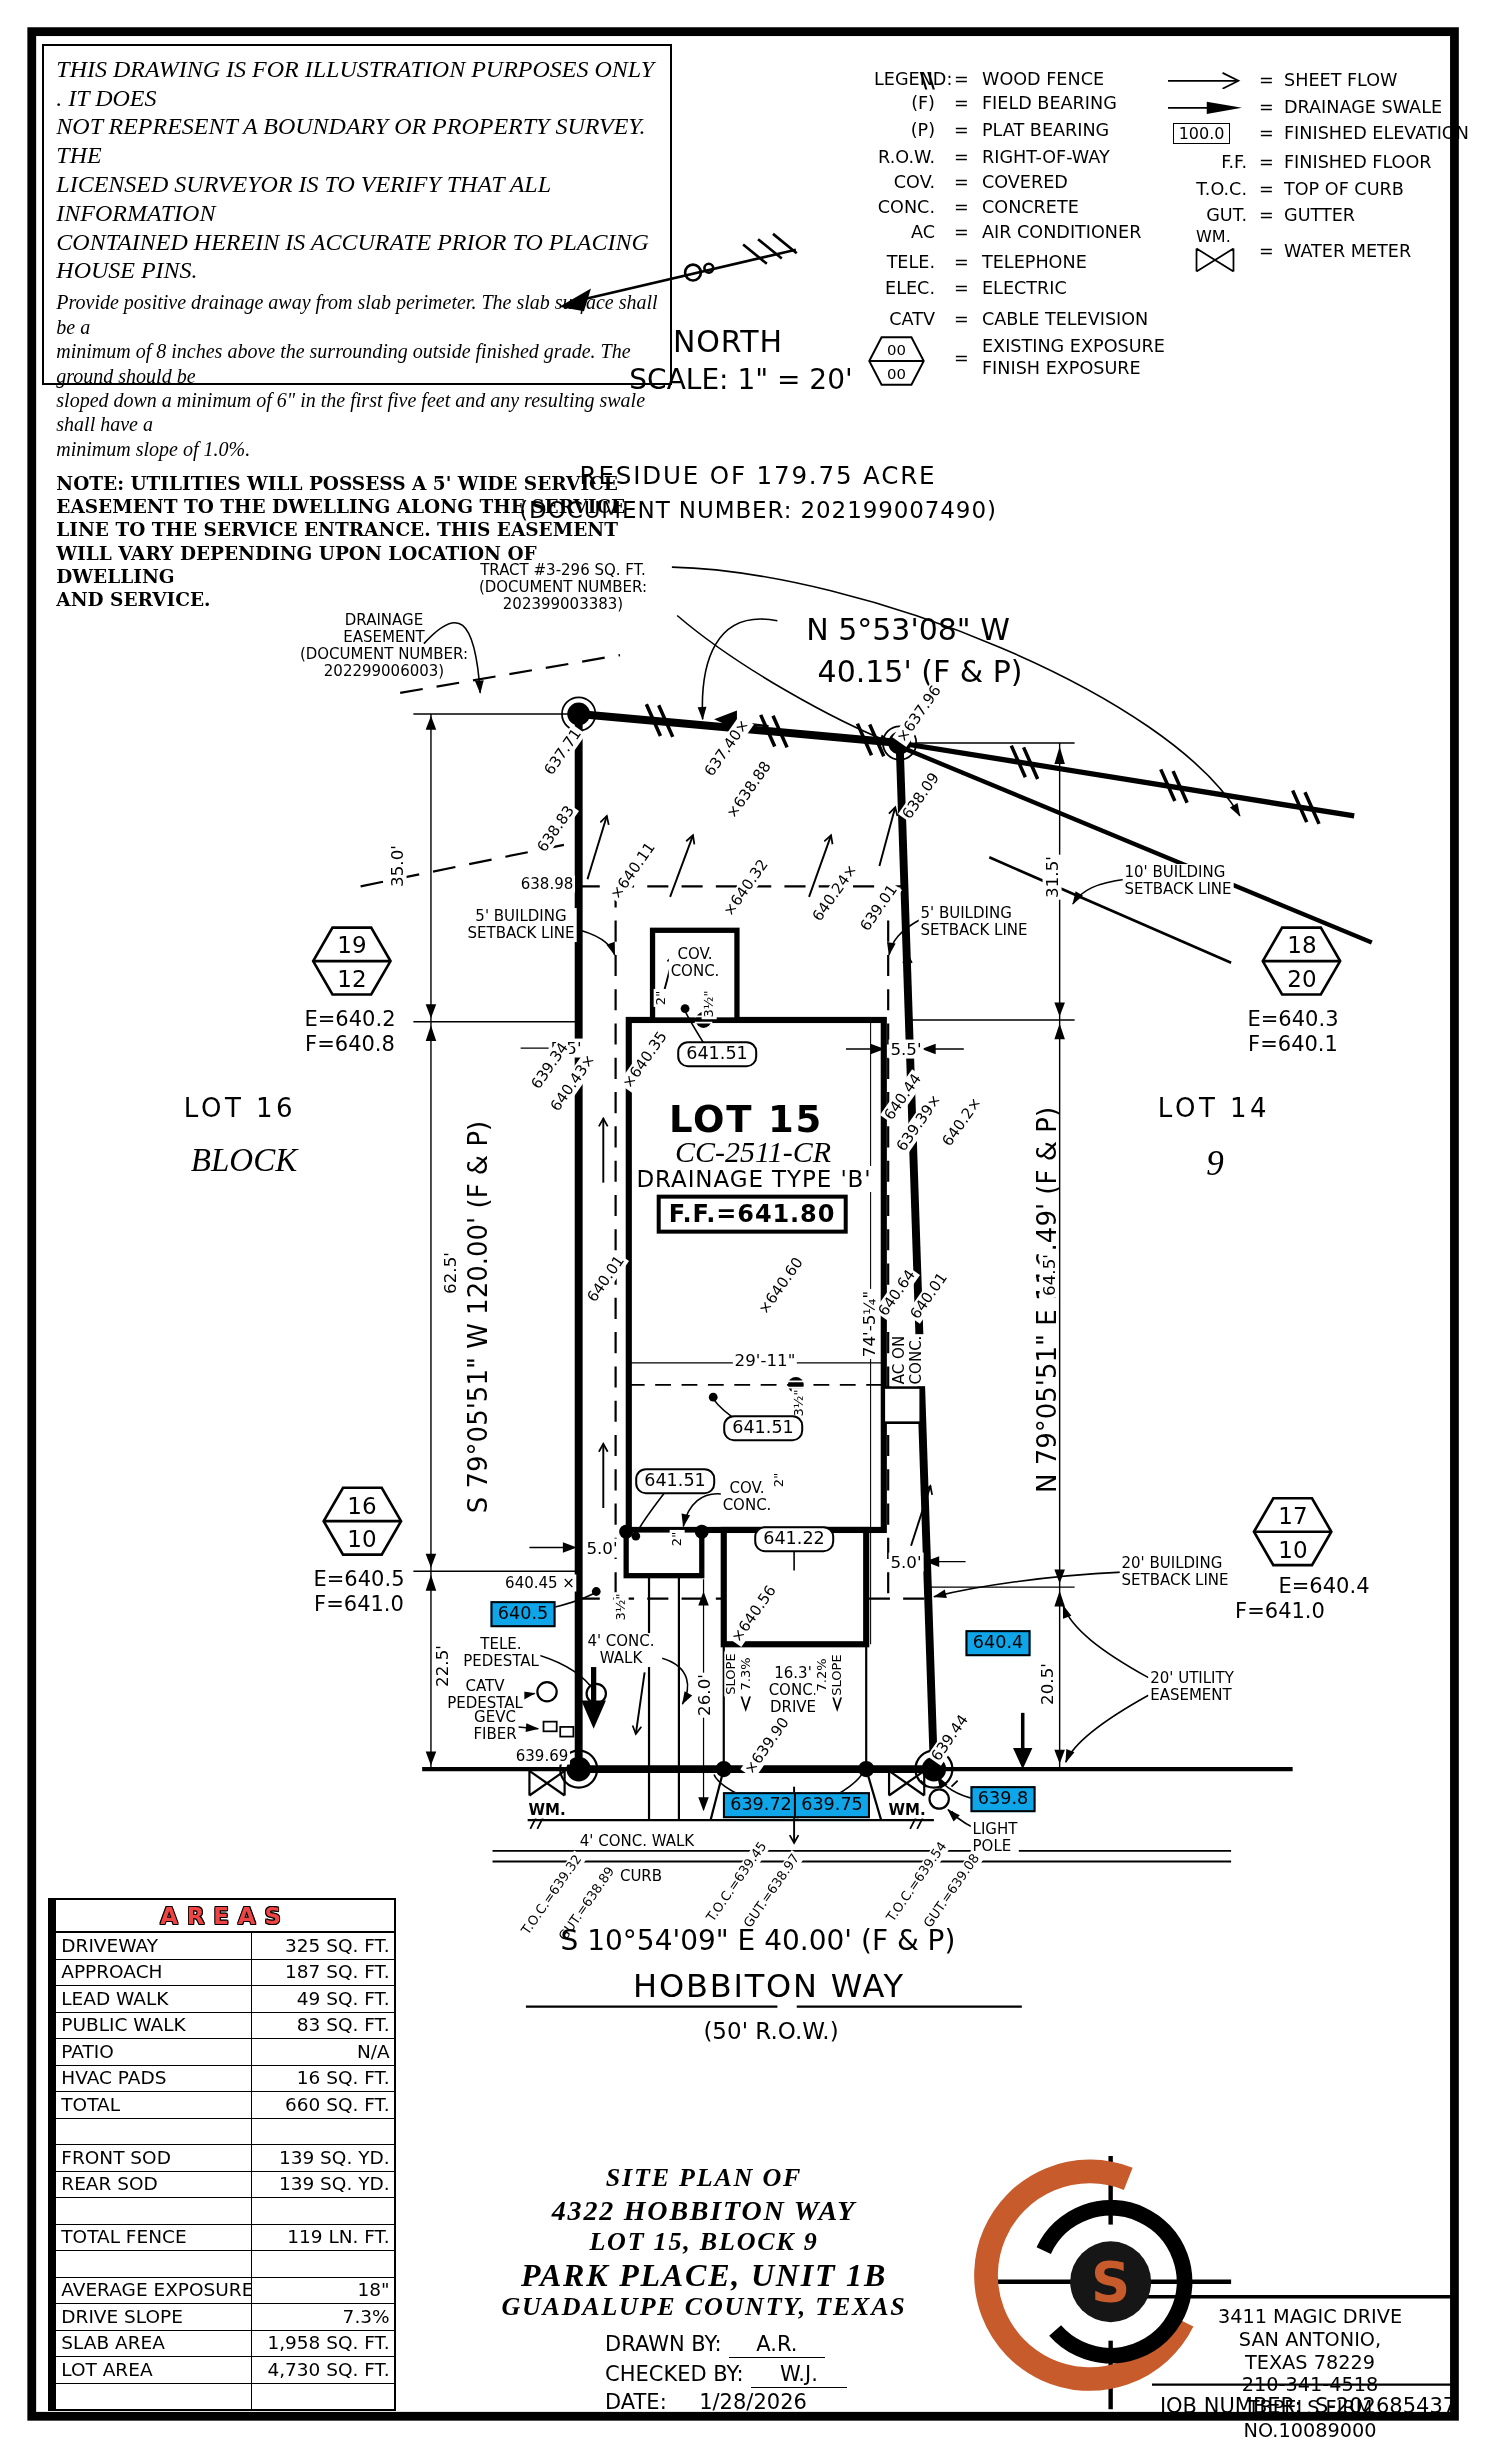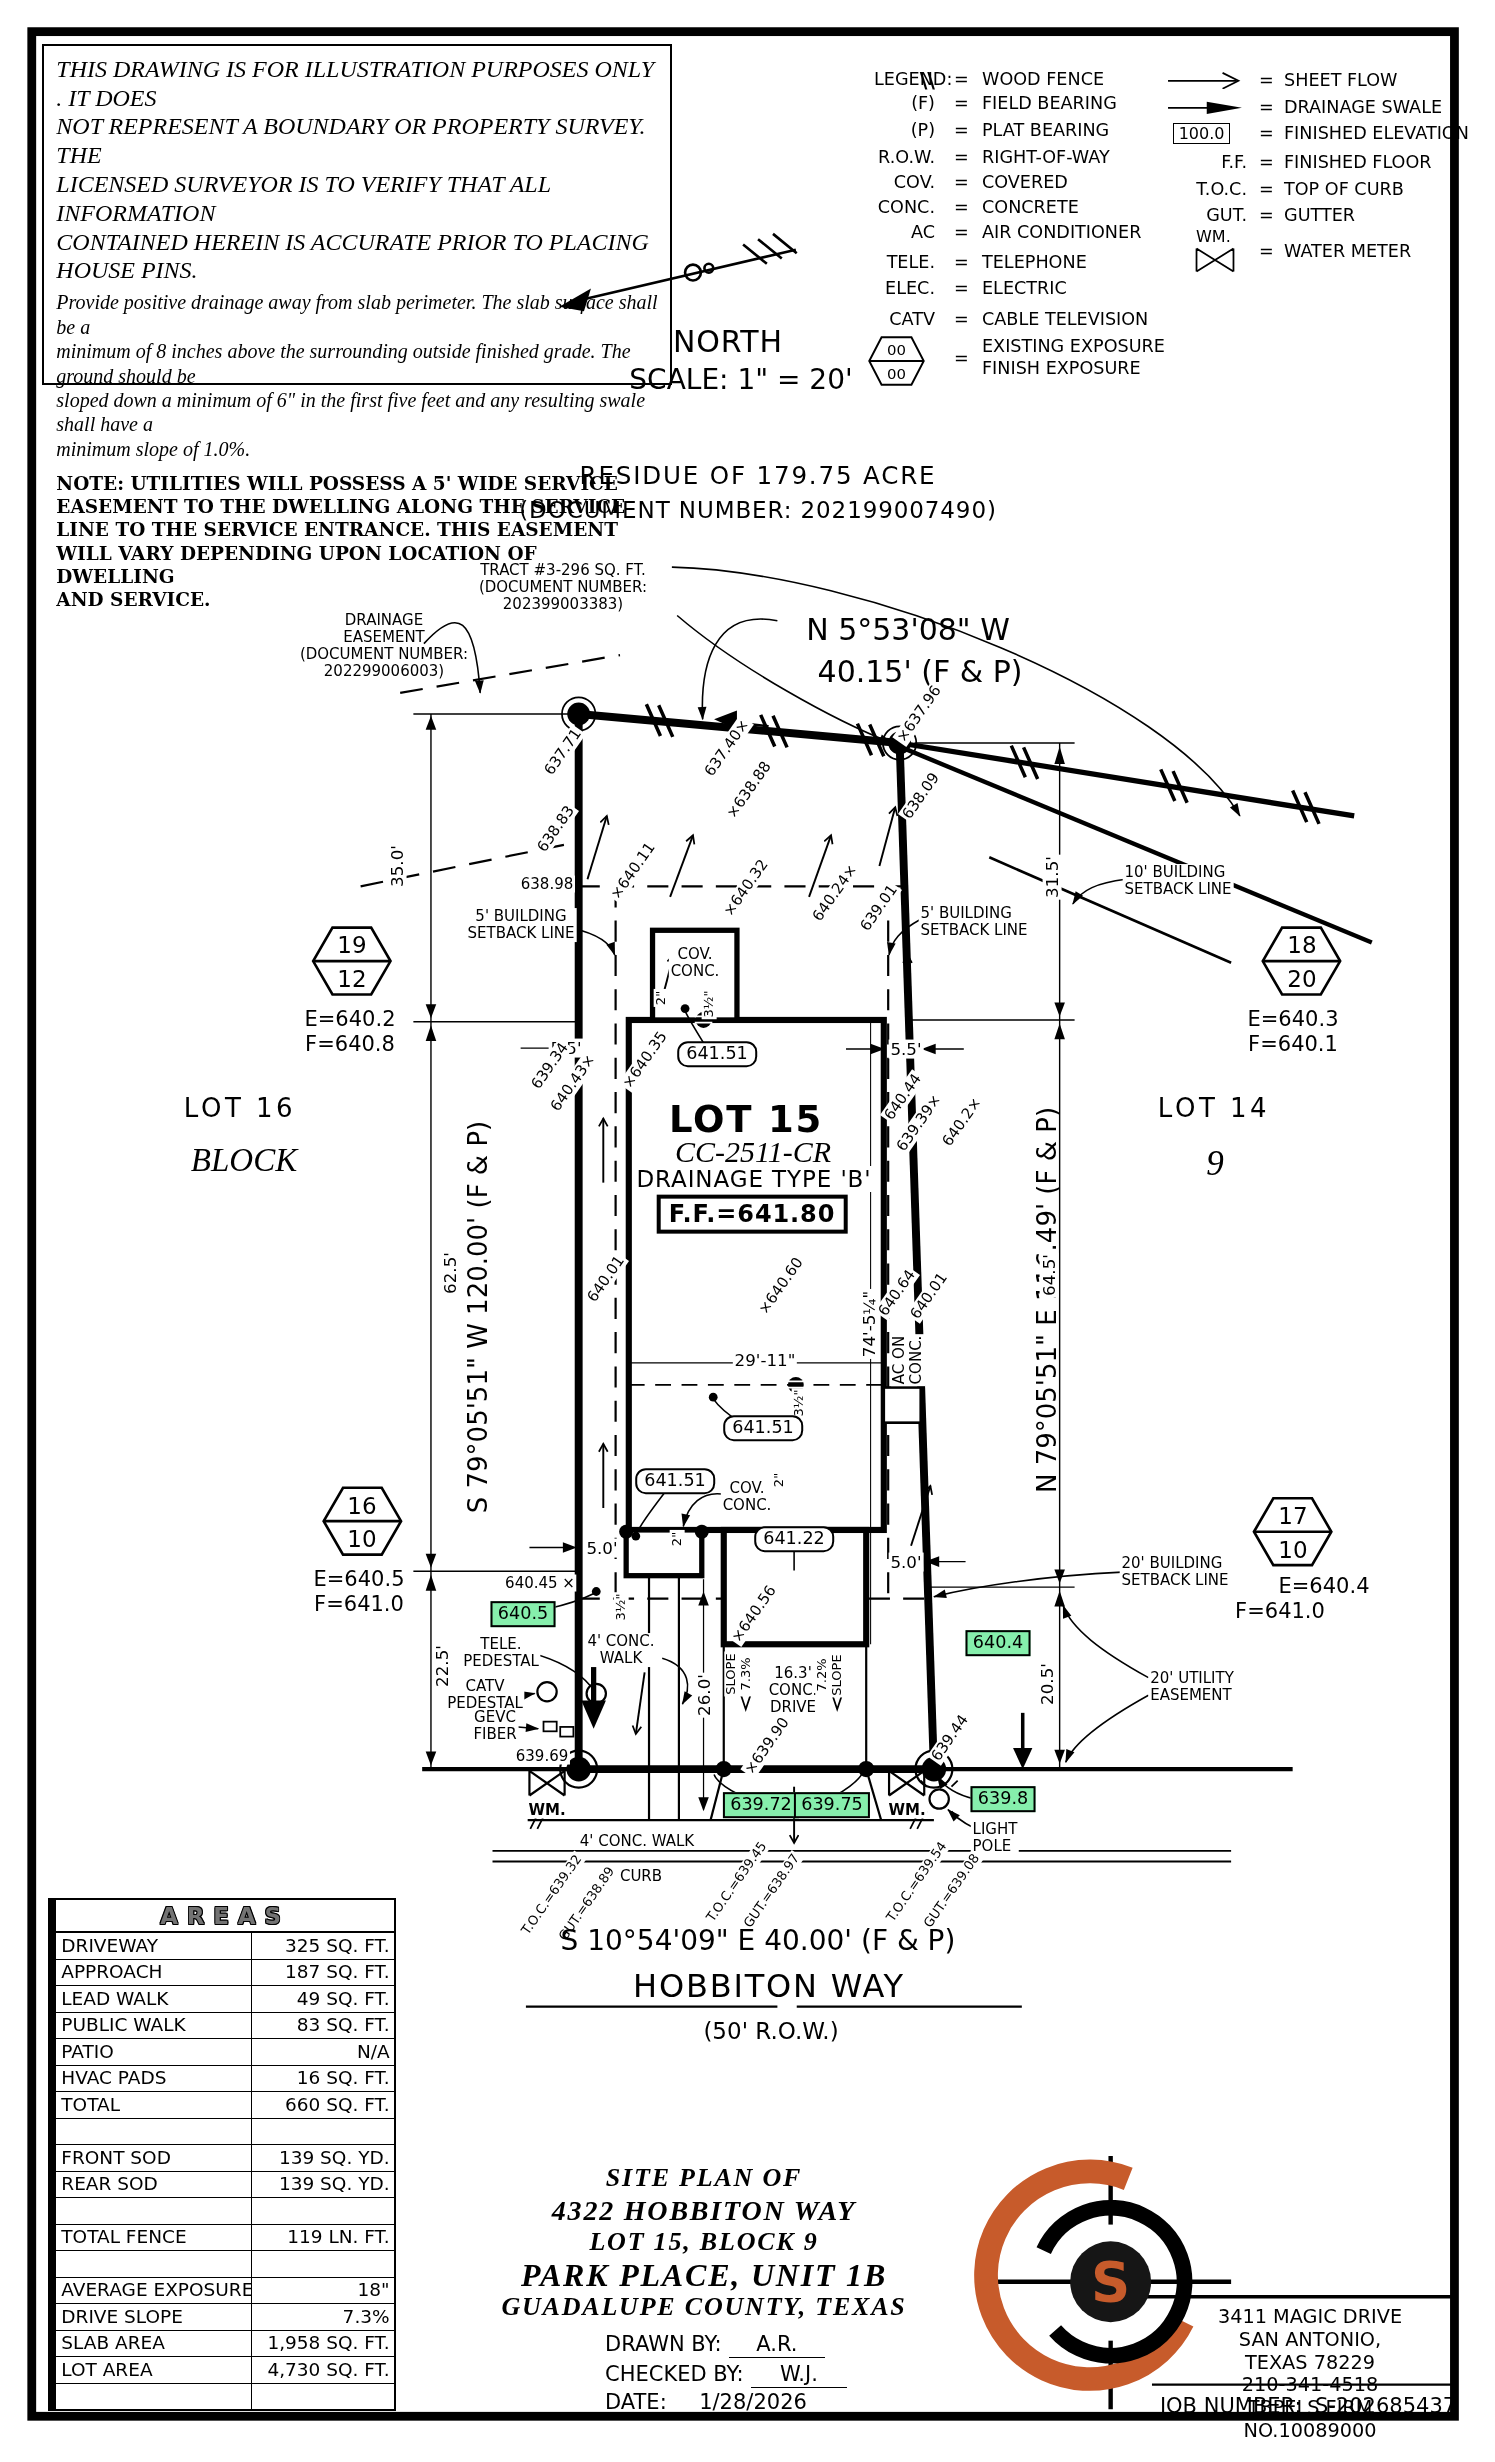--- a/index.html
+++ b/index.html
@@ -9,35 +9,35 @@
   .nb{background:transparent;}
   .r55{transform:translate(-50%,-50%) rotate(-55deg);}
   .r90{transform:translate(-50%,-50%) rotate(-90deg);}
   .s15{font-size:13px;} .s19{font-size:16.7px;} .s24{font-size:21px;}
   .s26{font-size:23px;} .s28{font-size:24.6px;} .s30{font-size:26px;} .s32{font-size:28px;}
   .s34{font-size:30px;} .s36{font-size:32px;}
   .b{font-weight:bold;}
   .serif{font-family:"Liberation Serif",serif;font-style:italic;}
   .ls1{letter-spacing:0.9px;} .ls2{letter-spacing:1.8px;} .ls4{letter-spacing:3.5px;}
   .bx{border:2.2px solid #000;border-radius:10.6px;padding:0.9px 7px;font-size:17.6px;background:#fff;}
-  .sq{border:2.2px solid #000;padding:0.9px 5.3px;font-size:17.6px;background:#86efac;}
+  .sq{border:2.2px solid #000;padding:0.9px 5.3px;font-size:17.6px;background:#0ea5e9;}
   .ff{border:4.4px solid #000;font-weight:bold;font-size:24px;padding:1.8px 8px;letter-spacing:0.9px;background:#fff;}
   
   #disclaimer{position:absolute;left:42px;top:44px;width:630px;height:341px;border:2.6px solid #000;z-index:3;padding:8.8px 12.3px;box-sizing:border-box;}
   #disc1{font-family:"Liberation Serif",serif;font-style:italic;font-size:24px;line-height:1.2;white-space:pre-line;}
   #disc2{font-family:"Liberation Serif",serif;font-style:italic;font-size:20px;line-height:1.22;white-space:pre-line;margin-top:5.3px;}
   #disc3{font-family:"DejaVu Serif",serif;font-weight:bold;font-size:18.5px;line-height:1.26;white-space:pre-line;margin-top:10.6px;}
   
   .lg-row{position:absolute;z-index:3;height:26px;}
   .lg-sym{position:absolute;right:0;top:0;font-size:17.6px;white-space:nowrap;}
   .lg-eq{position:absolute;font-size:17.6px;}
   .lg-def{position:absolute;font-size:17.6px;white-space:pre-line;line-height:1.25;}
   
   #areas{position:absolute;left:48px;top:1898px;width:338px;z-index:3;border:2.6px solid #000;border-left:8px solid #000;background:#fff;}
-  #areas .ttl{border-bottom:2.6px solid #000;text-align:center;font-size:23px;font-weight:bold;letter-spacing:8.8px;padding:2.6px 0;color:#737373;
+  #areas .ttl{border-bottom:2.6px solid #000;text-align:center;font-size:23px;font-weight:bold;letter-spacing:8.8px;padding:2.6px 0;color:#ef4444;
     text-shadow:-0.9px -0.9px 0 #000,0.9px -0.9px 0 #000,-0.9px 0.9px 0 #000,0.9px 0.9px 0 #000,-0.9px 0 0 #000,0.9px 0 0 #000,0 -0.9px 0 #000,0 0.9px 0 #000;}
   #areas .row{display:flex;border-bottom:1.8px solid #000;height:25.5px;}
   #areas .row:last-child{border-bottom:none;}
   #areas .cl{width:58%;border-right:1.8px solid #000;font-size:18.5px;padding:1.8px 0 0 5.3px;white-space:nowrap;overflow:hidden;}
   #areas .cv{width:42%;font-size:18.5px;text-align:right;padding:1.8px 4.4px 0 0;white-space:nowrap;}
   
   .tb-line{position:absolute;z-index:3;transform:translate(-50%,0);font-family:"Liberation Serif",serif;font-style:italic;font-weight:bold;white-space:nowrap;letter-spacing:1.8px;}
   .sig{position:absolute;z-index:3;font-size:21px;white-space:nowrap;}
   .sigv{display:inline-block;border-bottom:1.8px solid #000;text-align:center;font-weight:normal;margin-left:7px;padding:0 8.8px 0.9px 8.8px;}
   .firm{position:absolute;z-index:3;transform:translate(-50%,0);text-align:center;white-space:pre-line;}

